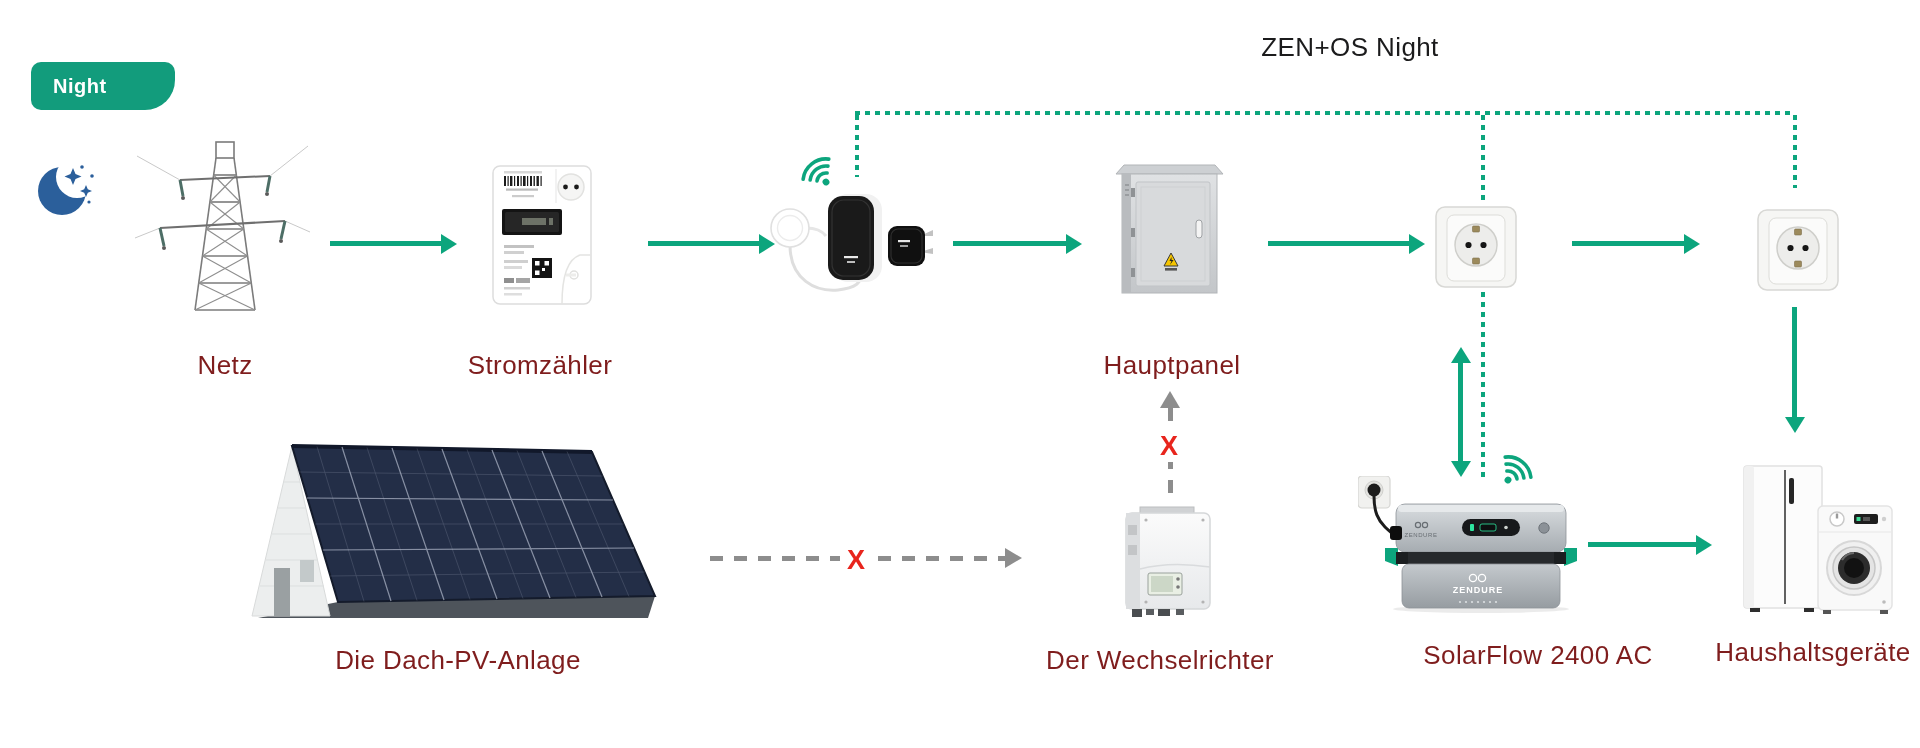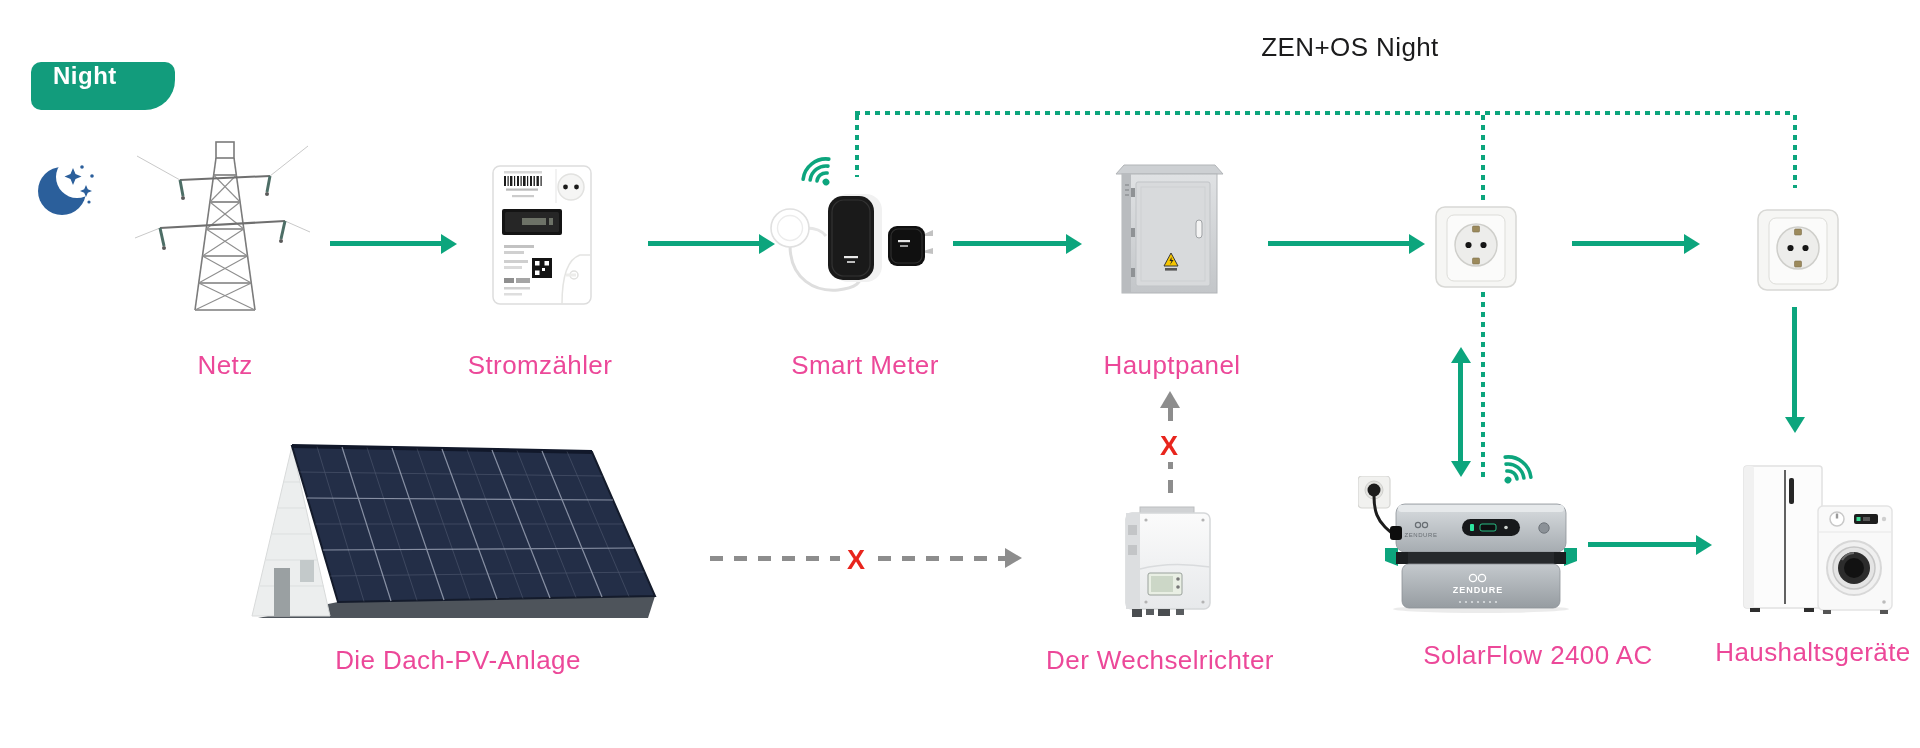--- a/index.html
+++ b/index.html
@@ -3,34 +3,34 @@
 <meta charset="utf-8">
 <style>
   html,body{margin:0;padding:0;background:#fff;}
   .canvas{
     position:relative;width:1920px;height:748px;background:#fff;
     font-family:"Liberation Sans",sans-serif;overflow:hidden;
   }
   
   .lbl{
     position:absolute;text-align:center;font-size:26px;font-weight:400;
-    color:#ec4899;letter-spacing:.4px;white-space:nowrap;
+    color:#7f1d1d;letter-spacing:.4px;white-space:nowrap;
   }
   .zen-label{
     position:absolute;left:1200px;top:30px;width:300px;text-align:center;
     font-size:26px;color:#1b1b1c;letter-spacing:.4px;line-height:34px;
   }
   .zen-label span{display:block;}
   
   .night-badge{
     position:absolute;left:31px;top:62px;width:144px;height:48px;
     background:var(--badge-green,#129c7c);color:#fff;
     border-radius:10px 10px 30px 10px;
-    display:flex;align-items:flex-start;padding-left:22px;box-sizing:border-box;
-    font-size:24px;font-weight:700;letter-spacing:.5px;
+    display:flex;align-items:center;padding-left:22px;box-sizing:border-box;
+    font-size:20px;font-weight:700;letter-spacing:.5px;
   }
   
   .ar-h{position:absolute;height:5px;background:var(--flow-green,#0ca57d);}
   .ar-h::after{
     content:'';position:absolute;right:-16px;top:50%;transform:translateY(-50%);
     width:0;height:0;border-left:16px solid var(--flow-green,#0ca57d);
     border-top:10px solid transparent;border-bottom:10px solid transparent;
   }
   .ar-v{position:absolute;width:5px;background:var(--flow-green,#0ca57d);}
   .ar-v.head-down::after{
@@ -231,21 +231,20 @@
     <rect x="62" y="60" width="38" height="76" rx="12" fill="none" stroke="#323232" stroke-width="1.2"></rect>
     <rect x="74" y="116" width="14" height="2.2" fill="#e9e9e9"></rect>
     <rect x="77" y="121" width="8" height="2" fill="#bdbdbd"></rect>
     <path d="M150 96 L163 90 L163 96 Z" fill="#c2c2c2"></path>
     <path d="M150 112 L163 108 L163 114 Z" fill="#c2c2c2"></path>
     <rect x="118" y="86" width="37" height="40" rx="9" fill="#101010"></rect>
     <rect x="121" y="89" width="31" height="34" rx="7" fill="none" stroke="#2e2e2e" stroke-width="1.2"></rect>
     <rect x="128" y="100" width="12" height="2.2" fill="#e7e7e7"></rect>
     <rect x="130" y="105" width="8" height="2" fill="#9f9f9f"></rect>
   </svg>
-  <div class="lbl" style="left:765px;top:350px;width:200px">Smart Meter</div>
 
   <svg class="art" style="left:1112px;top:158px" width="115" height="145" viewBox="0 0 115 145">
     <defs>
       <linearGradient id="cabGrad" x1="0" y1="0" x2="0" y2="1">
         <stop offset="0" stop-color="#e0e2e4"></stop>
           <stop offset="1" stop-color="#c3c6c9"></stop>
       </linearGradient>
     </defs>
     <polygon points="4,16 111,16 103,7 12,7" fill="#cdd0d3" stroke="#b2b5b8" stroke-width="1"></polygon>
     <rect x="10" y="16" width="95" height="119" fill="url(#cabGrad)" stroke="#b2b5b8" stroke-width="1"></rect>

